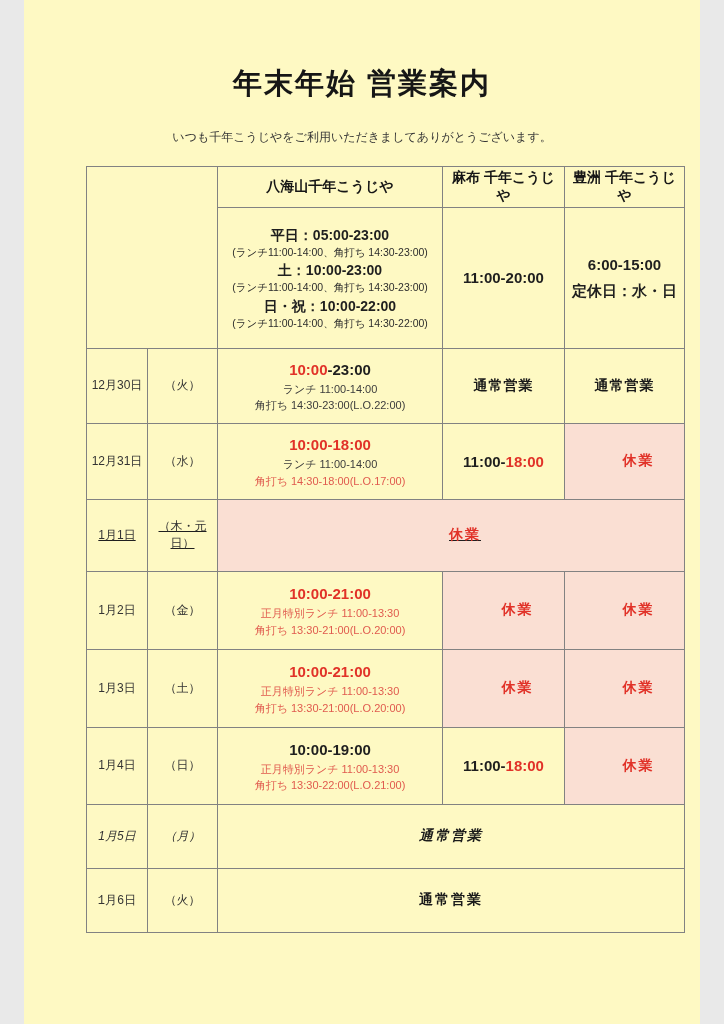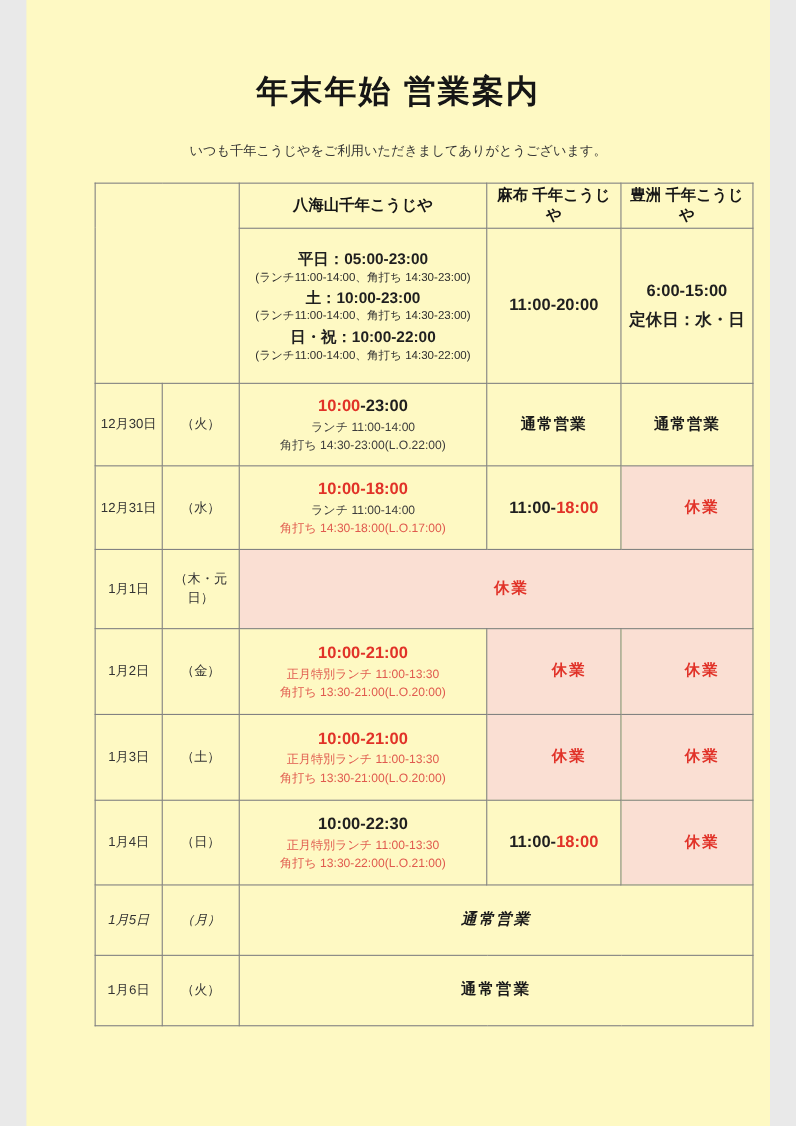--- a/index.html
+++ b/index.html
@@ -31,21 +31,21 @@
     text-align:center;vertical-align:middle;padding:2px;
     overflow:hidden;
   }
   col.c-date{width:61px;}
   col.c-day{width:70px;}
   col.c-hk{width:225px;}
   col.c-az{width:122px;}
   col.c-ty{width:120px;}
   tr.rh-names{height:40px;padding-left:34px;}
   tr.rh-hours{height:141px;}
-  tr.r0{height:75px;} tr.r1{height:76px;} tr.r2{height:72px;}
+  tr.r0{height:75px;} tr.r1{height:76px;} tr.r2{height:72px;text-decoration:underline;}
   tr.r3{height:78px;} tr.r4{height:78px;} tr.r5{height:77px;}
   tr.r6{height:64px;font-style:italic;} tr.r7{height:64px;font-family:Liberation Mono, monospace;}
   .loc{font-weight:bold;font-size:14px;color:#161616;}
   .hl{font-size:14px;font-weight:bold;line-height:1.45;}
   .hd{font-size:10.5px;color:#2c2c2c;line-height:1.45;}
   .hmain{font-size:15px;font-weight:bold;line-height:1.7;}
   .date-cell,.day-cell{font-size:12px;color:#333;}
   .time{font-size:15px;font-weight:bold;line-height:1.4;}
   .sub{font-size:11px;margin-top:3px;line-height:1.25;color:var(--c-gray);}
   .red{color:var(--c-red);}
@@ -152,21 +152,21 @@
         <div class="sub softred">角打ち 13:30-21:00(L.O.20:00)</div>
       </td>
       <td class="closed">休業</td>
       <td class="closed">休業</td>
     </tr>
 
     <tr class="r5">
       <td class="date-cell">1月4日</td>
       <td class="day-cell">（日）</td>
       <td>
-        <div class="time">10:00-22:30</div>
+        <div class="time">10:00-19:00</div>
         <div class="sub softred">正月特別ランチ 11:00-13:30</div>
         <div class="sub softred">角打ち 13:30-22:00(L.O.21:00)</div>
       </td>
       <td>
         <div class="time"><span>11:00-</span><span class="red">18:00</span></div>
       </td>
       <td class="closed">休業</td>
     </tr>
 
     <tr class="r6">

